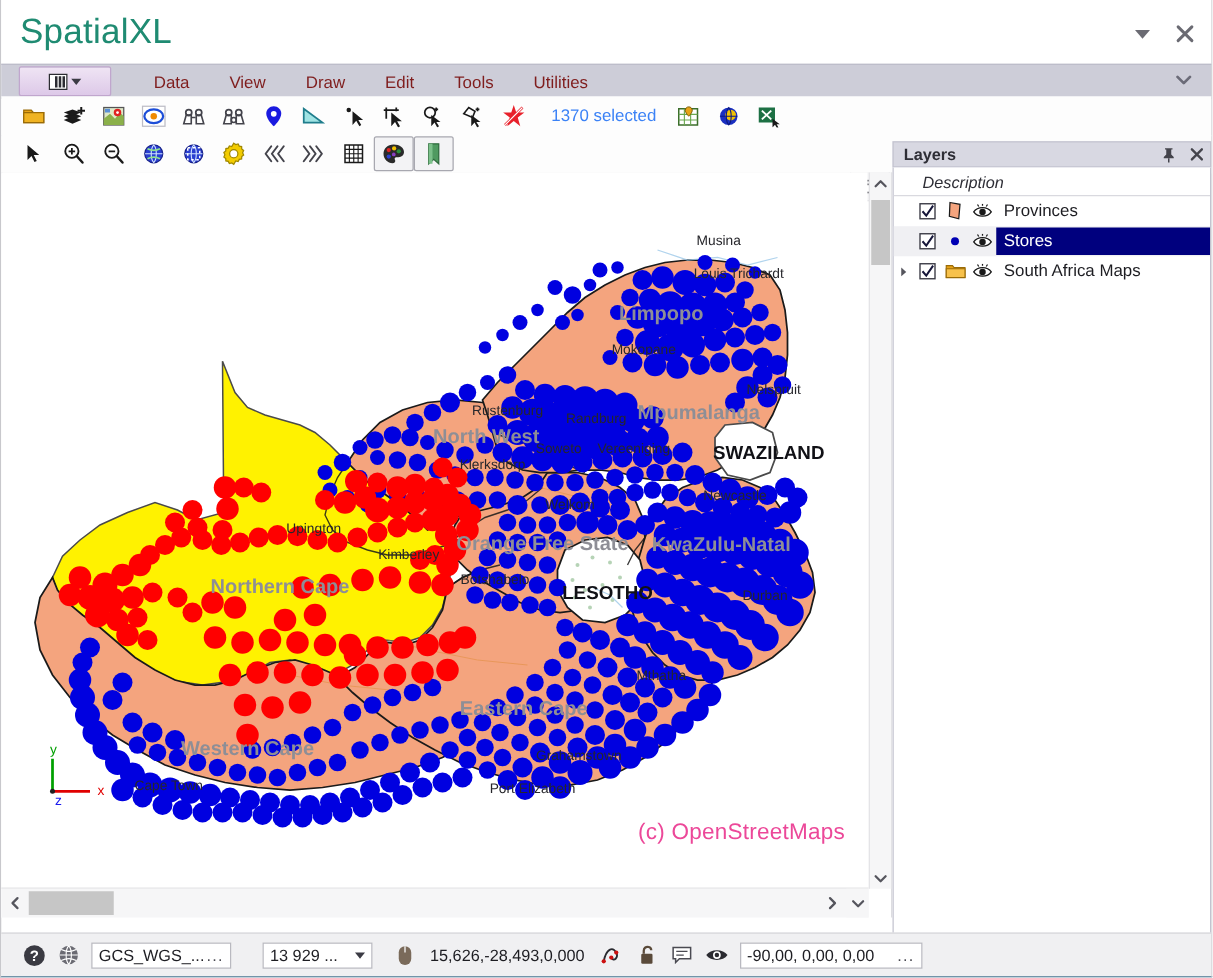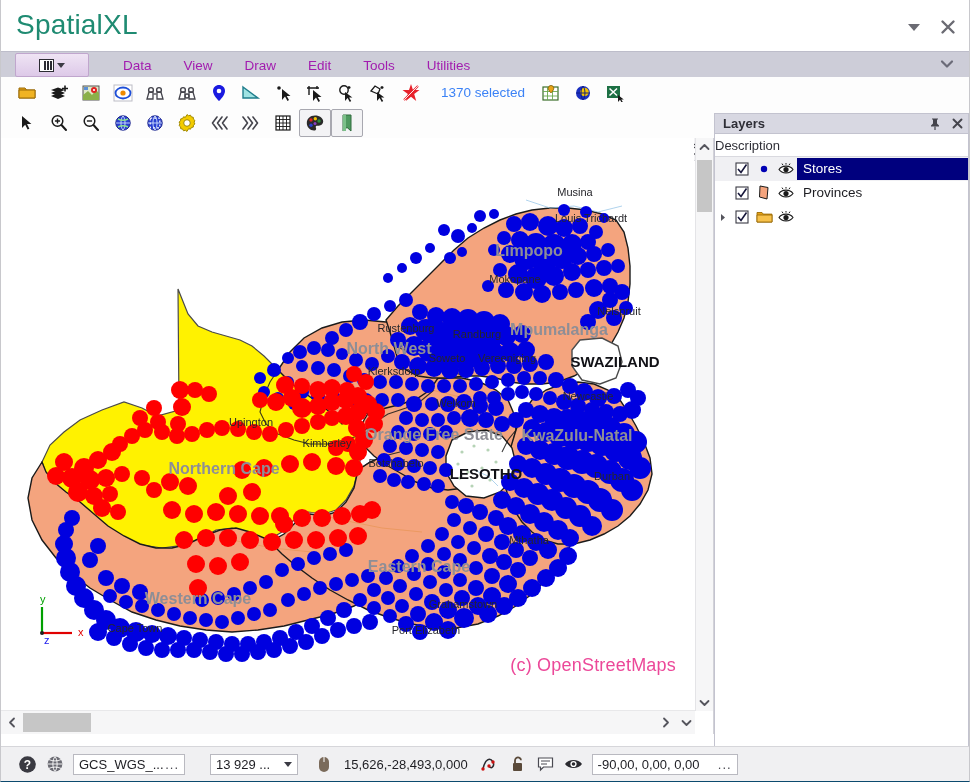--- a/index.html
+++ b/index.html
@@ -65,21 +65,21 @@
   .appbtn-glyph:after {
     content: ""; position: absolute; left: 4px; top: 1px; bottom: 1px; width: 1.6px; background: #2c2c33;
     box-shadow: 3px 0 0 #2c2c33, 6px 0 0 #2c2c33;
   }
   .appbtn-caret {
     width: 0; height: 0; border-left: 4px solid transparent; border-right: 4px solid transparent;
     border-top: 5px solid #3b3b44;
   }
   .menu-items { display: flex; align-items: center; margin-left: 18px; }
   .menu-item {
-    padding: 3px 16px; font-size: 13.5px; color: #a21caf; cursor: pointer;
+    padding: 3px 16px; font-size: 13.5px; color: #7f1d1d; cursor: pointer;
   }
   .ribbon-expand {
     position: absolute; right: 14px; top: 6px; cursor: pointer; color: #6b6b78;
   }
 
   
   .toolbar1 {
     position: absolute; left: 0; top: 77px; width: 968px; height: 31px;
     background: #fdfdfd;
     border-bottom: 1px solid #dcdce0;
@@ -160,21 +160,21 @@
   .layers-title { font-size: 13px; font-weight: bold; color: #2e2e36; margin-left: 8px; flex: 1; }
   .layers-head .hbtn { width: 22px; display: flex; align-items: center; justify-content: center; cursor: pointer; color: #44444c; }
   .layers-body {
     position: absolute; left: 0; top: 21px; right: 0; bottom: 0;
     border: 1px solid #c3c3cf; border-top: none; box-sizing: border-box; background: #fff;
   }
   .col-head {
     height: 22px; border-bottom: 1px solid #d9d9df;
     display: flex; align-items: center; font-size: 13px; color: #2e2e36;
   }
-  .col-head span { margin-left: 0; }
+  .col-head span { margin-left: 23px; font-style: italic; }
   .layer-row {
     height: 24px; display: flex; align-items: center; font-size: 13.5px; color: #1d1d22;
     cursor: pointer;
   }
   .layer-row.selected .layer-name { background: #00007e; color: #ffffff; }
   .layer-row.selected { background: #f0f0f3; }
   .twisty { width: 16px; display: flex; align-items: center; justify-content: center; color: #55555d; font-size: 9px; }
   .lcheck { width: 22px; display: flex; align-items: center; justify-content: center; }
   .lsym   { width: 22px; display: flex; align-items: center; justify-content: center; }
   .leye   { width: 22px; display: flex; align-items: center; justify-content: center; }
@@ -1099,20 +1099,43 @@
           <path d="M2.5 2.5 L10.5 10.5 M10.5 2.5 L2.5 10.5" stroke="#44444c" stroke-width="1.9" stroke-linecap="round"></path>
         </svg>
       </div>
     </div>
 
     <div class="layers-body">
       <div class="col-head">
         <span>Description</span>
       </div>
 
+      <div class="layer-row">
+        <span class="twisty"></span>
+        <span class="lcheck">
+          <svg width="14" height="14" viewBox="0 0 14 14">
+            <rect x="1" y="1" width="12" height="12" fill="#ffffff" stroke="#3a3a44" stroke-width="1.1"></rect>
+            <path d="M3 7 L6 10.5 L11.5 2.5" stroke="#16163a" stroke-width="1.6" fill="none"></path>
+          </svg>
+        </span>
+        <span class="lsym">
+          <svg width="14" height="16" viewBox="0 0 14 16">
+            <path d="M3 1 L11 2.5 L10 14 L2.5 12 Z" fill="#F4A47E" stroke="#1a1a1a" stroke-width="1"></path>
+          </svg>
+        </span>
+        <span class="leye">
+          <svg width="16" height="13" viewBox="0 0 16 13">
+            <path d="M1 6.5 C4 2, 12 2, 15 6.5 C12 11, 4 11, 1 6.5 Z" fill="#ffffff" stroke="#1a1a1a" stroke-width="1.1"></path>
+            <circle cx="8" cy="6.5" r="2.6" fill="#1a1a1a"></circle>
+            <path d="M5 2.2 L4 .6 M8 1.6 L8 0 M11 2.2 L12 .6" stroke="#1a1a1a" stroke-width="1"></path>
+          </svg>
+        </span>
+        <span class="layer-name">Provinces</span>
+      </div>
+
       <div class="layer-row selected">
         <span class="twisty"></span>
         <span class="lcheck">
           <svg width="14" height="14" viewBox="0 0 14 14">
             <rect x="1" y="1" width="12" height="12" fill="#ffffff" stroke="#3a3a44" stroke-width="1.1"></rect>
             <path d="M3 7 L6 10.5 L11.5 2.5" stroke="#16163a" stroke-width="1.6" fill="none"></path>
           </svg>
         </span>
         <span class="lsym">
           <svg width="14" height="14" viewBox="0 0 14 14">
@@ -1120,43 +1143,20 @@
           </svg>
         </span>
         <span class="leye">
           <svg width="16" height="13" viewBox="0 0 16 13">
             <path d="M1 6.5 C4 2, 12 2, 15 6.5 C12 11, 4 11, 1 6.5 Z" fill="#ffffff" stroke="#1a1a1a" stroke-width="1.1"></path>
             <circle cx="8" cy="6.5" r="2.6" fill="#1a1a1a"></circle>
             <path d="M5 2.2 L4 .6 M8 1.6 L8 0 M11 2.2 L12 .6" stroke="#1a1a1a" stroke-width="1"></path>
           </svg>
         </span>
         <span class="layer-name">Stores</span>
-      </div>
-
-      <div class="layer-row">
-        <span class="twisty"></span>
-        <span class="lcheck">
-          <svg width="14" height="14" viewBox="0 0 14 14">
-            <rect x="1" y="1" width="12" height="12" fill="#ffffff" stroke="#3a3a44" stroke-width="1.1"></rect>
-            <path d="M3 7 L6 10.5 L11.5 2.5" stroke="#16163a" stroke-width="1.6" fill="none"></path>
-          </svg>
-        </span>
-        <span class="lsym">
-          <svg width="14" height="16" viewBox="0 0 14 16">
-            <path d="M3 1 L11 2.5 L10 14 L2.5 12 Z" fill="#F4A47E" stroke="#1a1a1a" stroke-width="1"></path>
-          </svg>
-        </span>
-        <span class="leye">
-          <svg width="16" height="13" viewBox="0 0 16 13">
-            <path d="M1 6.5 C4 2, 12 2, 15 6.5 C12 11, 4 11, 1 6.5 Z" fill="#ffffff" stroke="#1a1a1a" stroke-width="1.1"></path>
-            <circle cx="8" cy="6.5" r="2.6" fill="#1a1a1a"></circle>
-            <path d="M5 2.2 L4 .6 M8 1.6 L8 0 M11 2.2 L12 .6" stroke="#1a1a1a" stroke-width="1"></path>
-          </svg>
-        </span>
-        <span class="layer-name">Provinces</span>
       </div>
 
       <div class="layer-row">
         <span class="twisty">
           <svg width="8" height="9" viewBox="0 0 8 9">
             <path d="M2 1 L6 4.5 L2 8 Z" fill="#55555d"></path>
           </svg>
         </span>
         <span class="lcheck">
           <svg width="14" height="14" viewBox="0 0 14 14">
@@ -1170,20 +1170,21 @@
             <path d="M1 5 h15 v7 H1 Z" fill="#F7C14B" stroke="#9a6b07" stroke-width=".9"></path>
           </svg>
         </span>
         <span class="leye">
           <svg width="16" height="13" viewBox="0 0 16 13">
             <path d="M1 6.5 C4 2, 12 2, 15 6.5 C12 11, 4 11, 1 6.5 Z" fill="#ffffff" stroke="#1a1a1a" stroke-width="1.1"></path>
             <circle cx="8" cy="6.5" r="2.6" fill="#1a1a1a"></circle>
             <path d="M5 2.2 L4 .6 M8 1.6 L8 0 M11 2.2 L12 .6" stroke="#1a1a1a" stroke-width="1"></path>
           </svg>
         </span>
+        <span class="layer-name">South Africa Maps</span>
       </div>
     </div>
   </div>
 
   <div class="statusbar">
     <div style="width:12px"></div>
 
     <div class="sbtn">
       <svg width="19" height="19" viewBox="0 0 19 19">
         <circle cx="9.5" cy="9.5" r="8.3" fill="#3a3a42"></circle>

